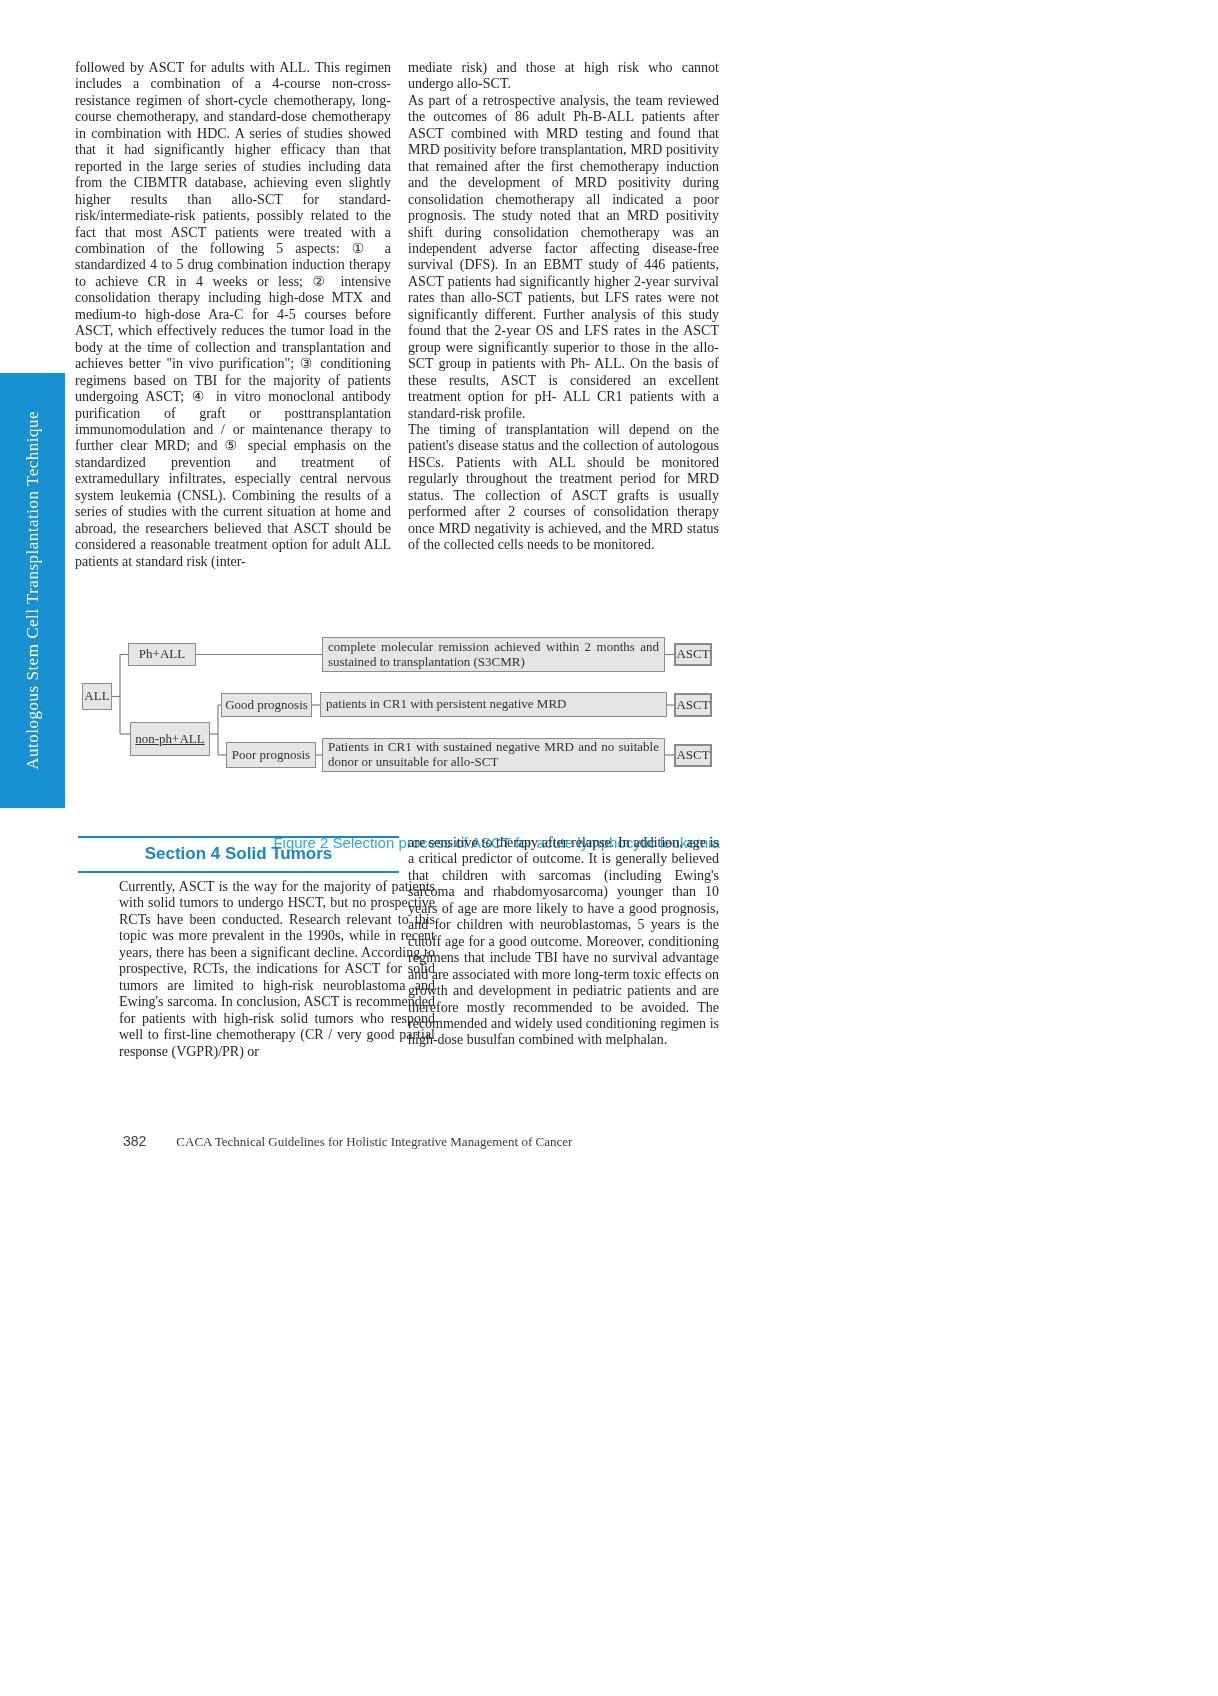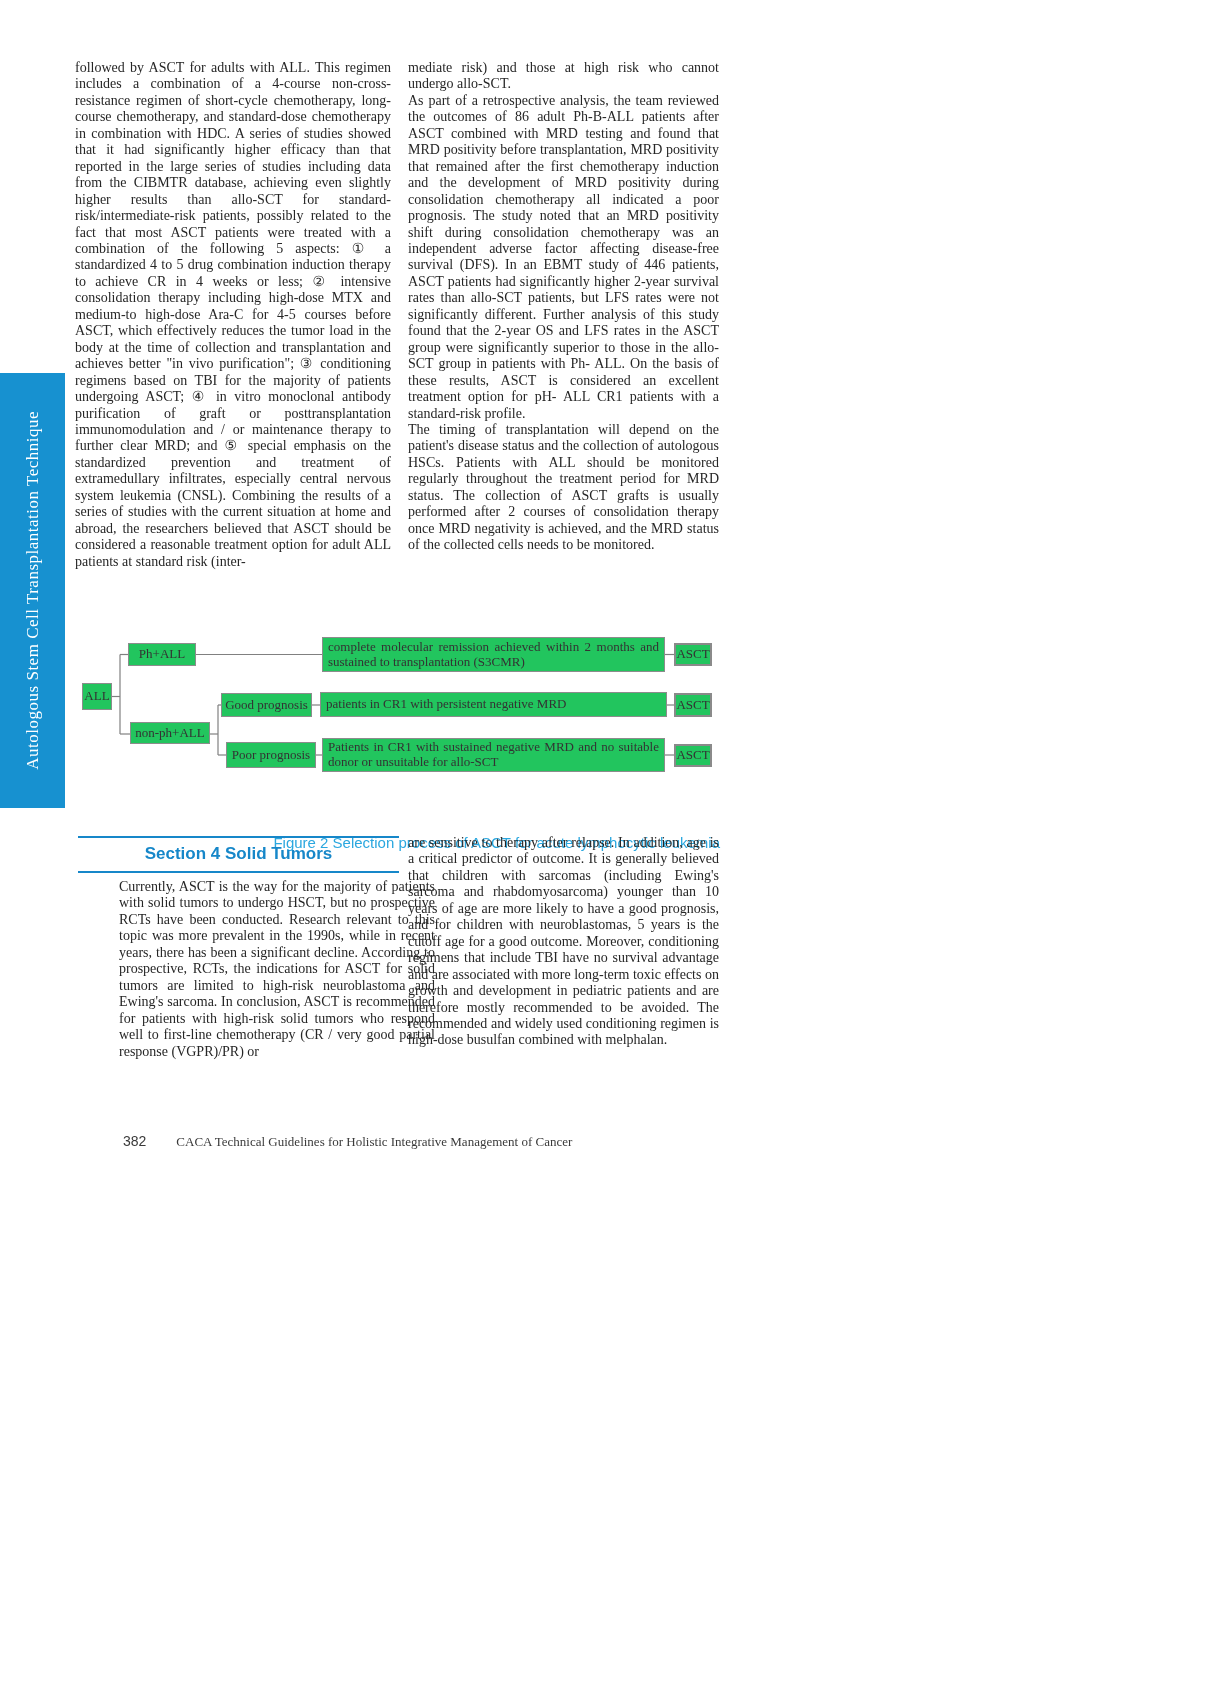--- a/index.html
+++ b/index.html
@@ -21,21 +21,21 @@
   .col { position:absolute; text-align:justify; font-size:14px; line-height:16.45px; }
   .col p { margin:0; }
   .col-left-top  { left:75px;  top:60px;  width:316px; }
   .col-right-top { left:408px; top:60px;  width:311px; }
   .col-left-s4   { left:75px;  top:879px; width:316px;margin-left:44px; }
   .col-right-s4  { left:408px; top:835px; width:311px; }
   
   .flowchart { position:absolute; left:75px; top:630px; width:645px; height:150px; }
   .flowchart svg { position:absolute; left:0; top:0; }
   .fbox {
-    position:absolute; background:#22c55e; border:1px solid #8c8c8c;
+    position:absolute; background:#e5e5e5; border:1px solid #8c8c8c;
     font-size:13px; line-height:14.6px; color:#333333;
     display:flex; align-items:center; justify-content:center; box-sizing:border-box;
   }
   .fbox.wide { justify-content:flex-start; text-align:justify; padding:1px 5px; }
   .fbox.asct { border-width:2px; border-color:#8a8a8a; }
   .fig-caption {
     position:absolute; left:75px; top:786px; width:645px; text-align:right;
     font-family:"Liberation Sans", sans-serif; font-size:15px; color:#2aa7df;margin-top:48px;
   }
   
@@ -93,21 +93,21 @@
         <polyline points="241,125 247,125"></polyline>
 
         <polyline points="590,24.5 599,24.5"></polyline>
         <polyline points="592,75 599,75"></polyline>
         <polyline points="590,125 599,125"></polyline>
       </g>
     </svg>
 
     <div class="fbox" style="left:7px; top:53px; width:30px; height:27px;">ALL</div>
     <div class="fbox" style="left:53px; top:13px; width:68px; height:23px;">Ph+ALL</div>
-    <div class="fbox" style="left:55px; top:92px; width:80px; height:22px;">non-ph+ALL</div>
+    <div class="fbox" style="left:55px; top:92px; width:80px; height:34px;text-decoration:underline;">non-ph+ALL</div>
     <div class="fbox" style="left:146px; top:63px; width:91px; height:24px;">Good prognosis</div>
     <div class="fbox" style="left:151px; top:112px; width:90px; height:26px;">Poor prognosis</div>
 
     <div class="fbox wide" style="left:247px; top:7px; width:343px; height:35px;">complete molecular remission achieved within 2 months and sustained to transplantation (S3CMR)</div>
     <div class="fbox wide" style="left:245px; top:62px; width:347px; height:25px;">patients in CR1 with persistent negative MRD</div>
     <div class="fbox wide" style="left:247px; top:108px; width:343px; height:34px;">Patients in CR1 with sustained negative MRD and no suitable donor or unsuitable for allo-SCT</div>
 
     <div class="fbox asct" style="left:599px; top:13px; width:38px; height:23px;">ASCT</div>
     <div class="fbox asct" style="left:599px; top:63px; width:38px; height:24px;">ASCT</div>
     <div class="fbox asct" style="left:599px; top:114px; width:38px; height:23px;">ASCT</div>

